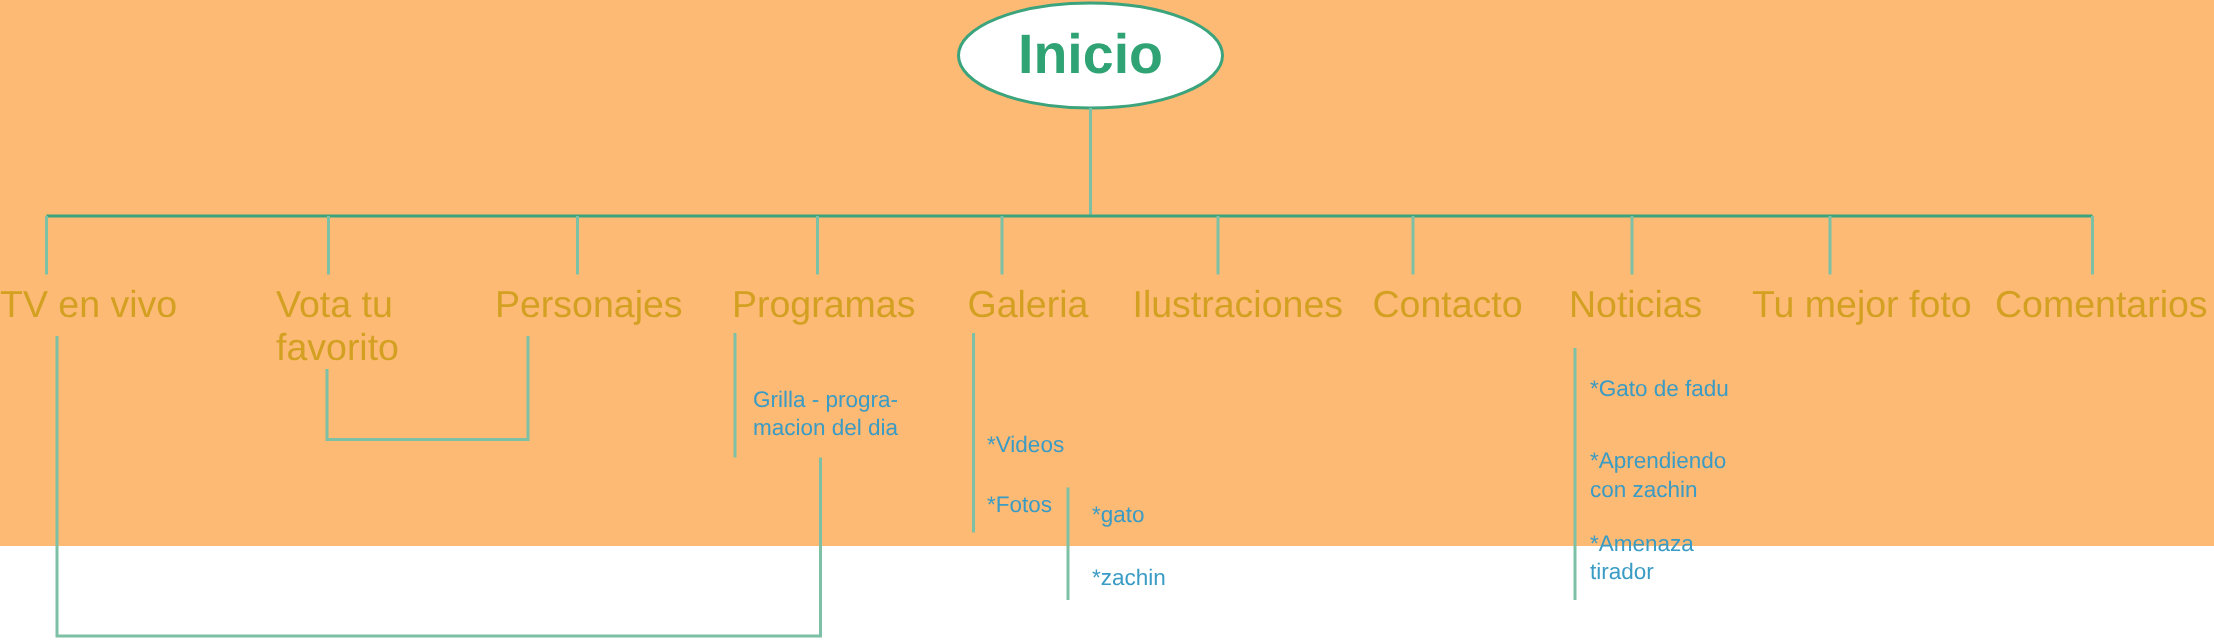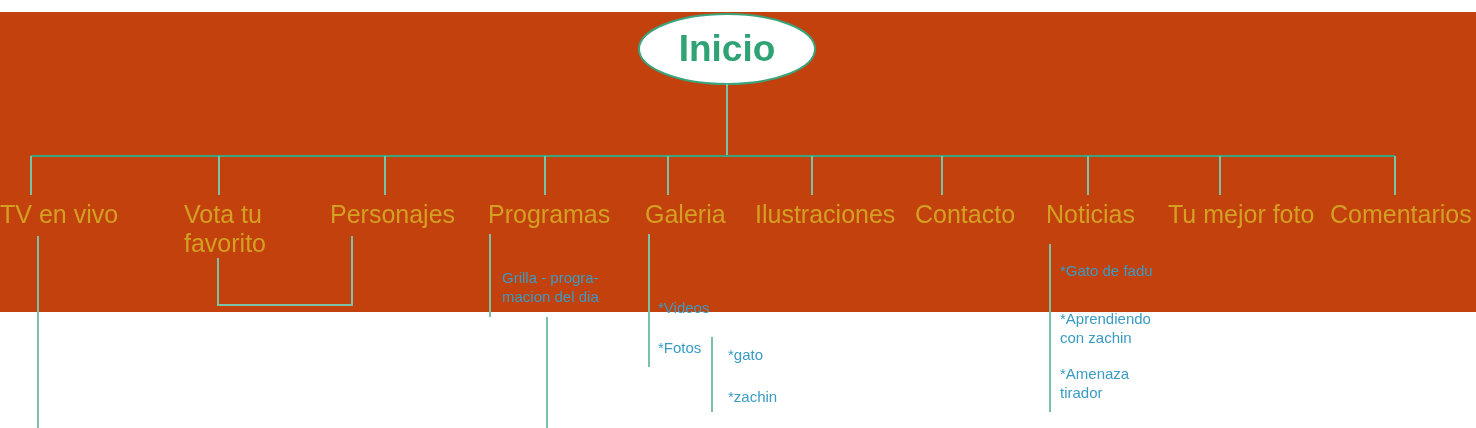--- a/index.html
+++ b/index.html
@@ -10,23 +10,22 @@
   }
   body {
     width: 1476px;
     height: 428px;
     overflow: hidden;
     font-family: "Liberation Sans", sans-serif;
   }
   #sitemap-root {
     position: relative;
     width: 1476px;
-    height: 300px;
-    background: #c2410c;
-    margin-top: 12px;
+    height: 364px;
+    background: #fdba74;
   }
   svg#diagram {
     position: absolute;
     top: 0;
     left: 0;
     width: 1476px;
     height: 428px;
     display: block;
   }
   .connector {

